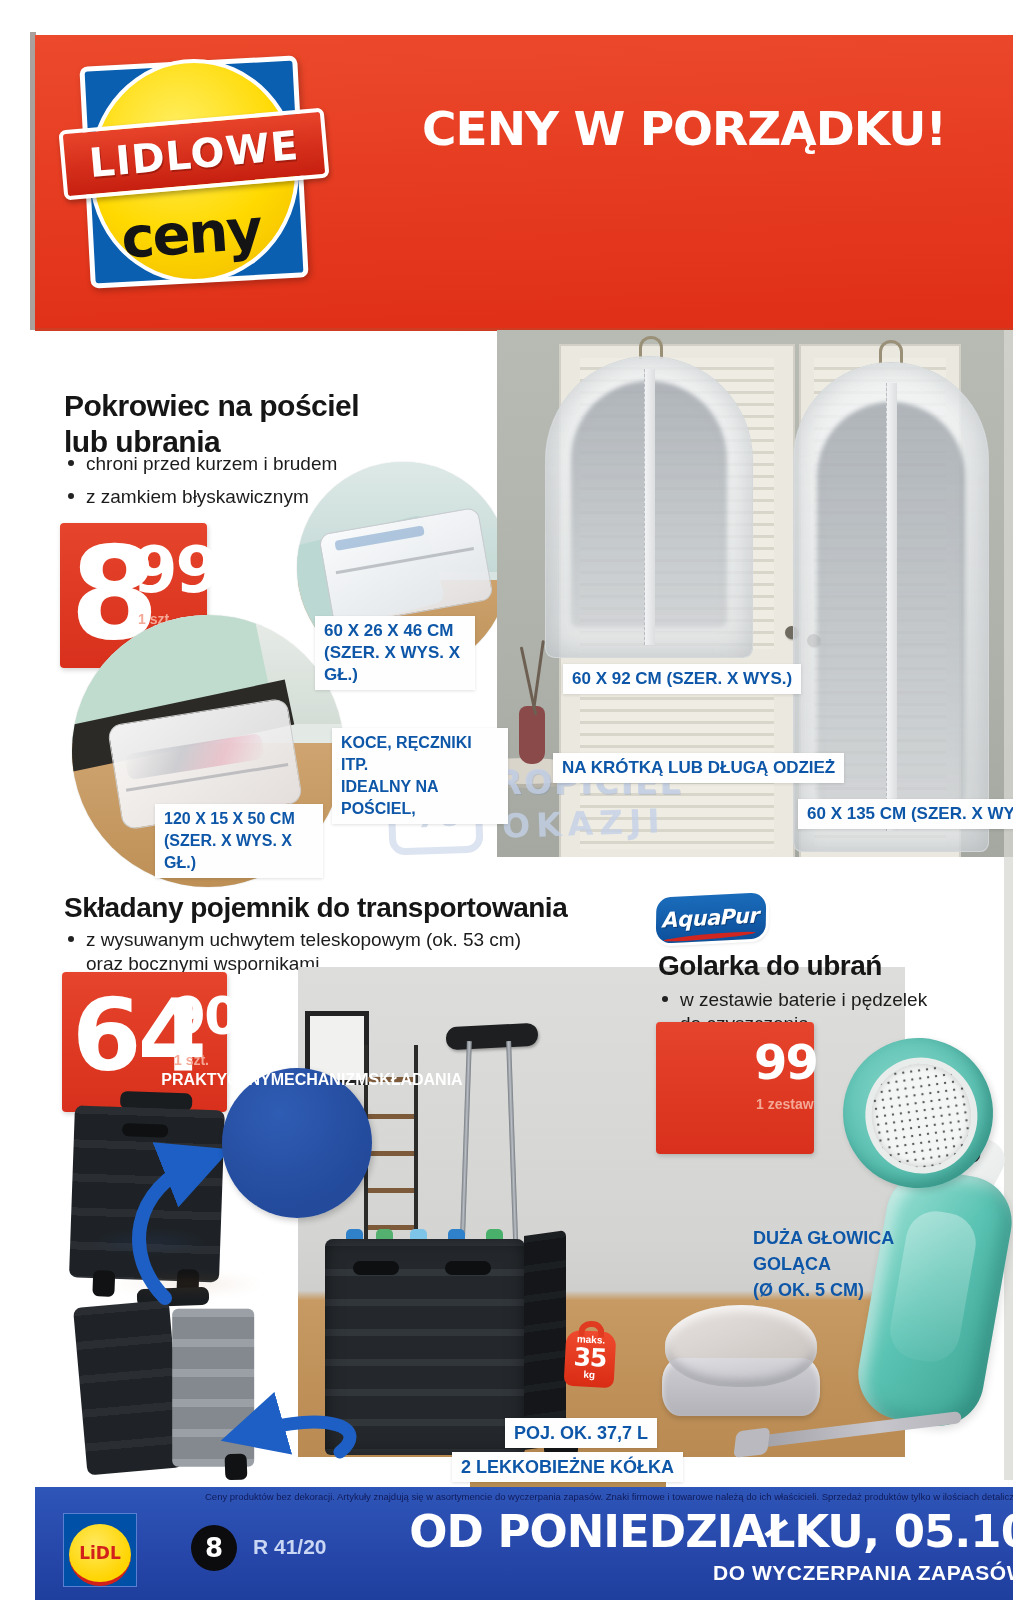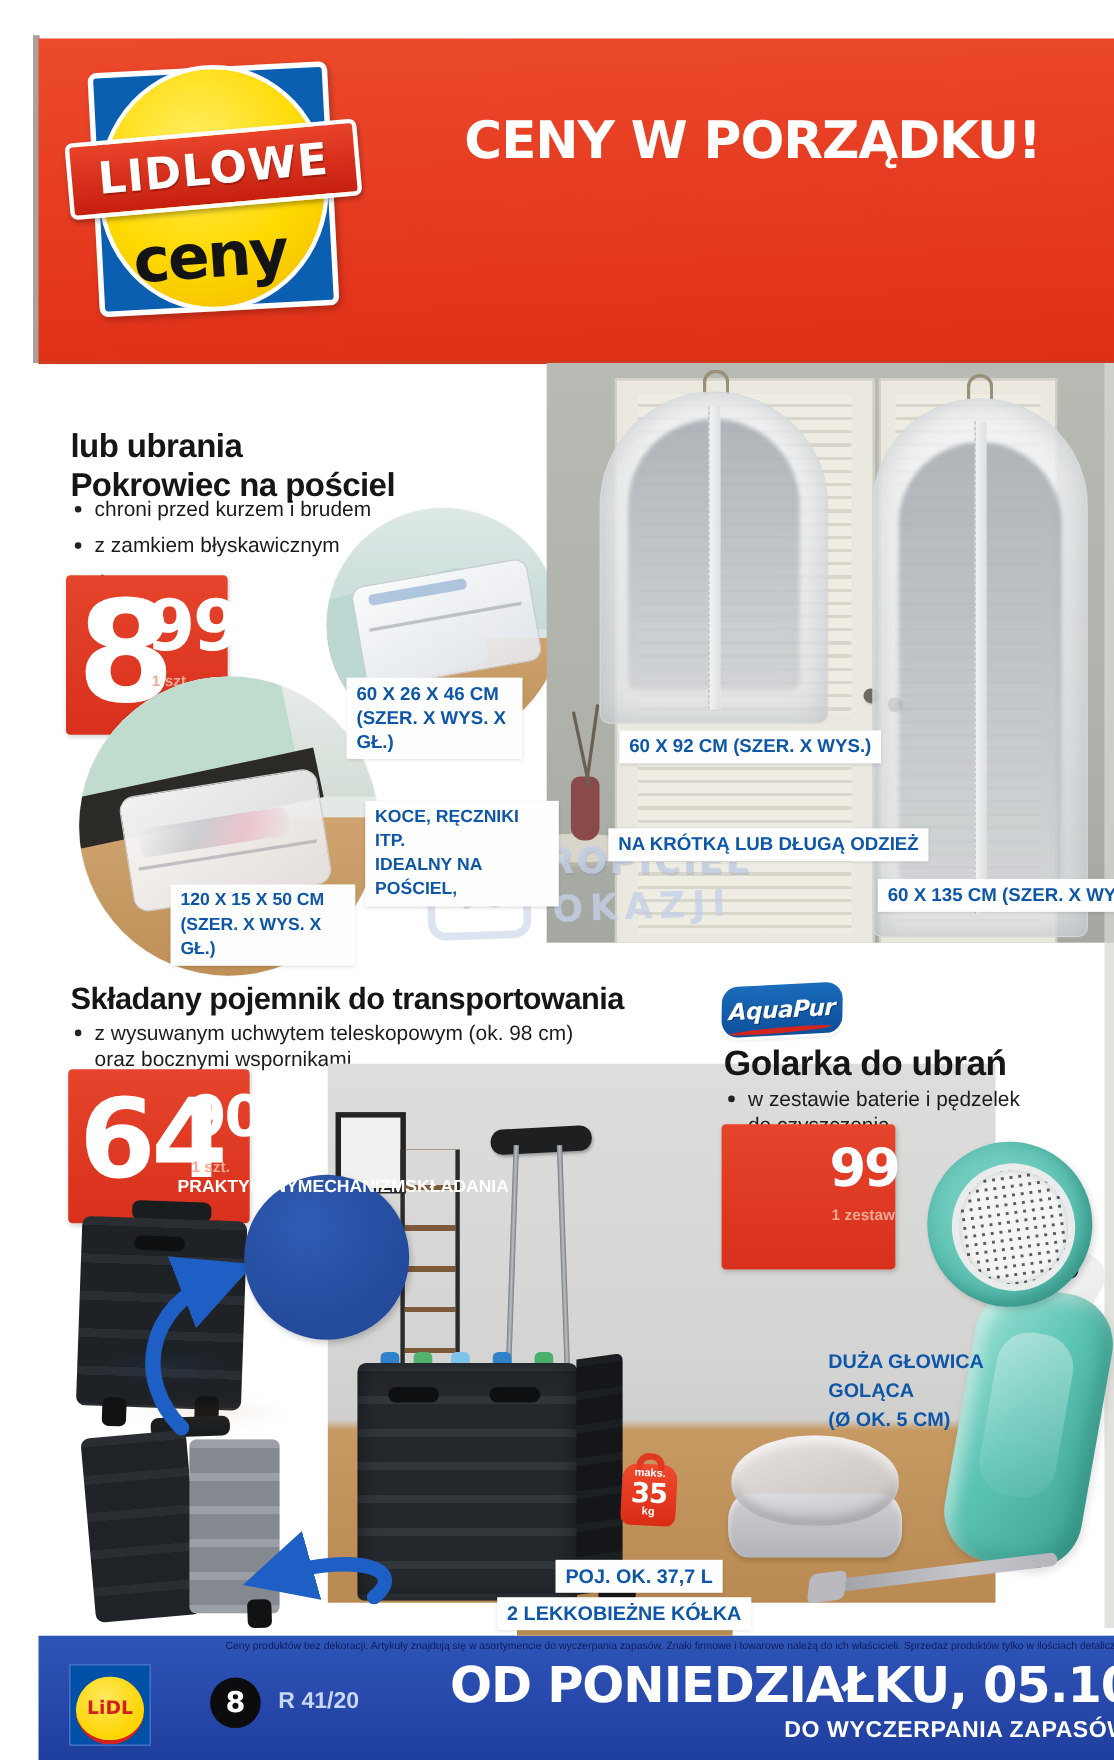--- a/index.html
+++ b/index.html
@@ -227,21 +227,21 @@
     left:656px;top:895px;width:110px;height:46px;
     background:linear-gradient(180deg,#1a6cbb,#0c4f9b);
     border-radius:14px 16px 14px 16px;transform:rotate(-3deg) skewX(-4deg);
     box-shadow:0 0 0 3px #fff,1px 2px 4px rgba(0,0,0,.25);
     display:flex;align-items:center;justify-content:center;
   }
   .aquapur span{color:#fff;font-style:italic;font-weight:bold;font-size:21px;
     font-family:"DejaVu Sans",sans-serif;letter-spacing:-.5px;text-shadow:1px 1px 0 rgba(0,30,70,.5);}
   .aquapur::after{content:"";position:absolute;left:8px;right:10px;bottom:2px;height:5px;
     background:#d1261f;border-radius:50%;transform:rotate(-2deg);}
-  .s3-title{left:658px;top:948px;font-size:32px;}
+  .s3-title{left:658px;top:948px;font-size:28px;}
   .s3-bullets{left:660px;top:988px;width:300px;}
   .price3{left:656px;top:1022px;width:158px;height:132px;}
   .price3 .price-int{font-size:94px;line-height:110px;position:absolute;left:8px;top:6px;}
   .price3 .price-cents{font-size:48px;left:98px;top:12px;letter-spacing:-2px;}
   .price3 .price-unit{left:100px;top:74px;}
 
   .shaver-head{
     left:843px;top:1038px;width:150px;height:150px;border-radius:50%;
     background:radial-gradient(circle at 45% 40%,#8fdcd0,#4cb8a8 75%);
     box-shadow:inset -6px -8px 14px rgba(20,90,80,.35),2px 3px 6px rgba(0,0,0,.15);
@@ -322,22 +322,22 @@
       <span>LIDLOWE</span>
     </div>
     <div class="logo-ceny">ceny</div>
   </div>
   <div class="abs headline">
     <div class="l2">CENY W PORZĄDKU!</div>
   </div>
 </div>
 
 <div class="abs sec-title s1-title">
+  <div>Pokrowiec na pościel</div>
   <div>lub ubrania</div>
-  <div>Pokrowiec na pościel</div>
 </div>
 <div class="abs s1-bullets">
   <div class="bullet-row">
     <div class="bullet-dot"></div>
     <div class="bullet-text">chroni przed kurzem i brudem</div>
   </div>
   <div class="bullet-row">
     <div class="bullet-dot"></div>
     <div class="bullet-text">z zamkiem błyskawicznym</div>
   </div>
@@ -412,21 +412,21 @@
   <span>%</span>
 </div>
 <div class="abs wm-t1">TROPICIEL</div>
 <div class="abs wm-t2">OKAZJI</div>
 
 <div class="abs sec-title s2-title">Składany pojemnik do transportowania</div>
 <div class="abs s2-bullets">
   <div class="bullet-row">
     <div class="bullet-dot"></div>
     <div class="bullet-text">
-      <div>z wysuwanym uchwytem teleskopowym (ok. 98 cm)</div>
+      <div>z wysuwanym uchwytem teleskopowym (ok. 53 cm)</div>
       <div>oraz bocznymi wspornikami</div>
     </div>
   </div>
 </div>
 <div class="abs price-badge price2">
   <span class="price-int">64</span>
   <span class="price-cents">90</span>
   <span class="price-unit">1 szt.</span>
 </div>
 

